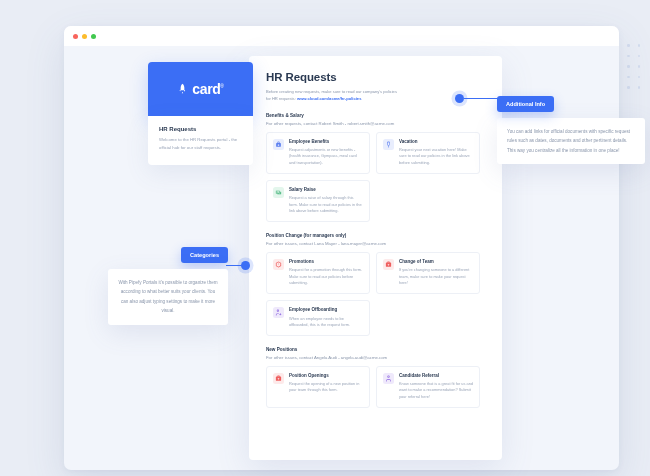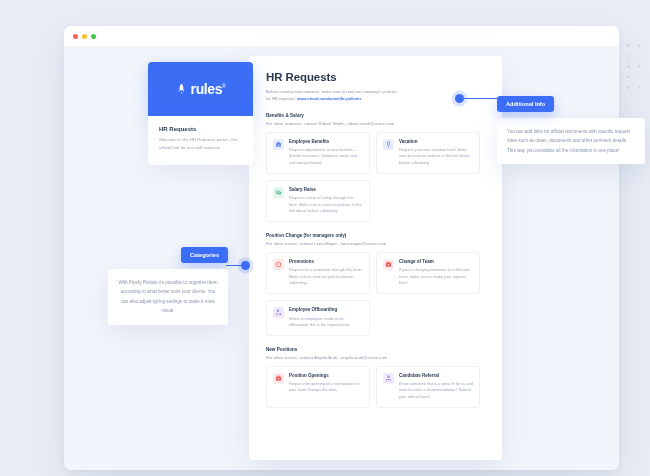--- a/index.html
+++ b/index.html
@@ -187,21 +187,21 @@
 </div>
 
 <div class="side">
   <div class="side-logo">
     <span>
       <svg viewBox="0 0 24 24">
           <path d="M12 1.5c2.6 2.3 4 5.6 4 9v5.2H8V10.5c0-3.4 1.4-6.7 4-9zm-5.6 14.8 1.2-1.9v3.4l-1.6-.4a1 1 0 0 1-.7-1.1zm11.2 0 .1 1.1a1 1 0 0 1-.7.4l-1.6.4v-3.4zM12 19l1.6 3.5h-3.2z"></path>
         </svg>
     </span>
     <span class="wordmark">
-      <span>rules</span><sup>®</sup>
+      <span>card</span><sup>®</sup>
     </span>
   </div>
   <div class="side-card">
     <h3>HR Requests</h3>
     <p>Welcome to the HR Requests portal - the official hub for our staff requests.</p>
   </div>
 </div>
 
 <div class="portal">
   <div class="portal-inner">

